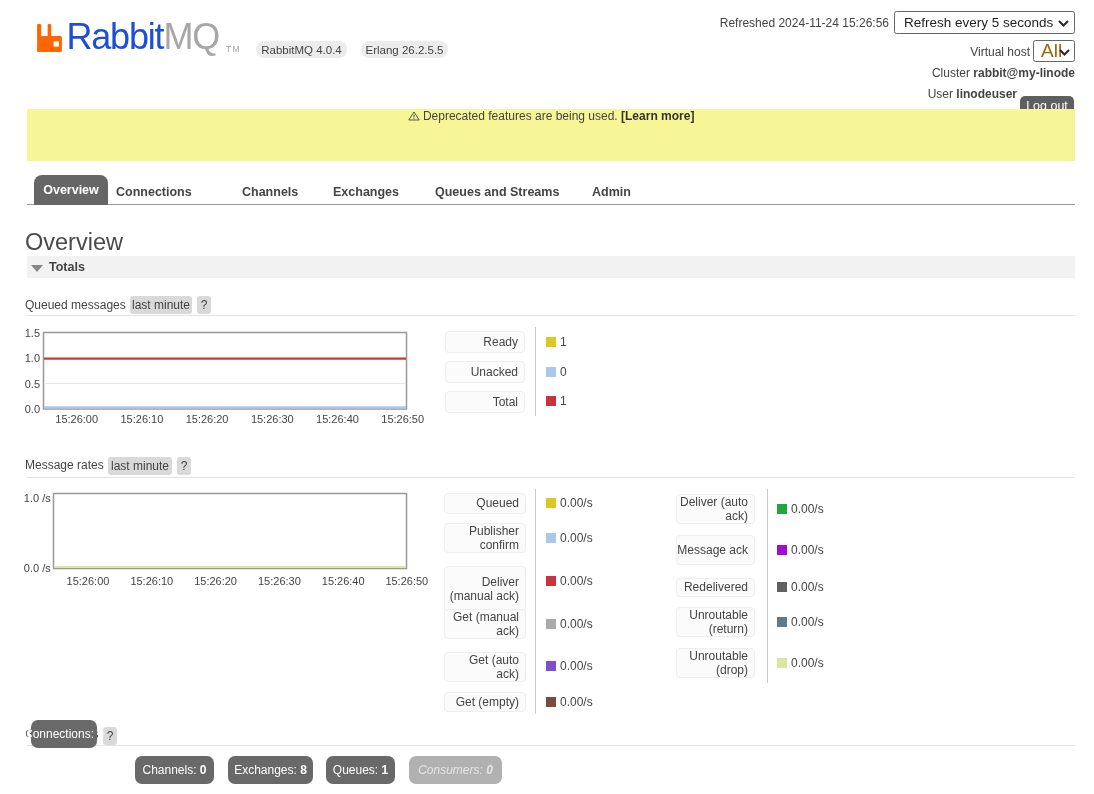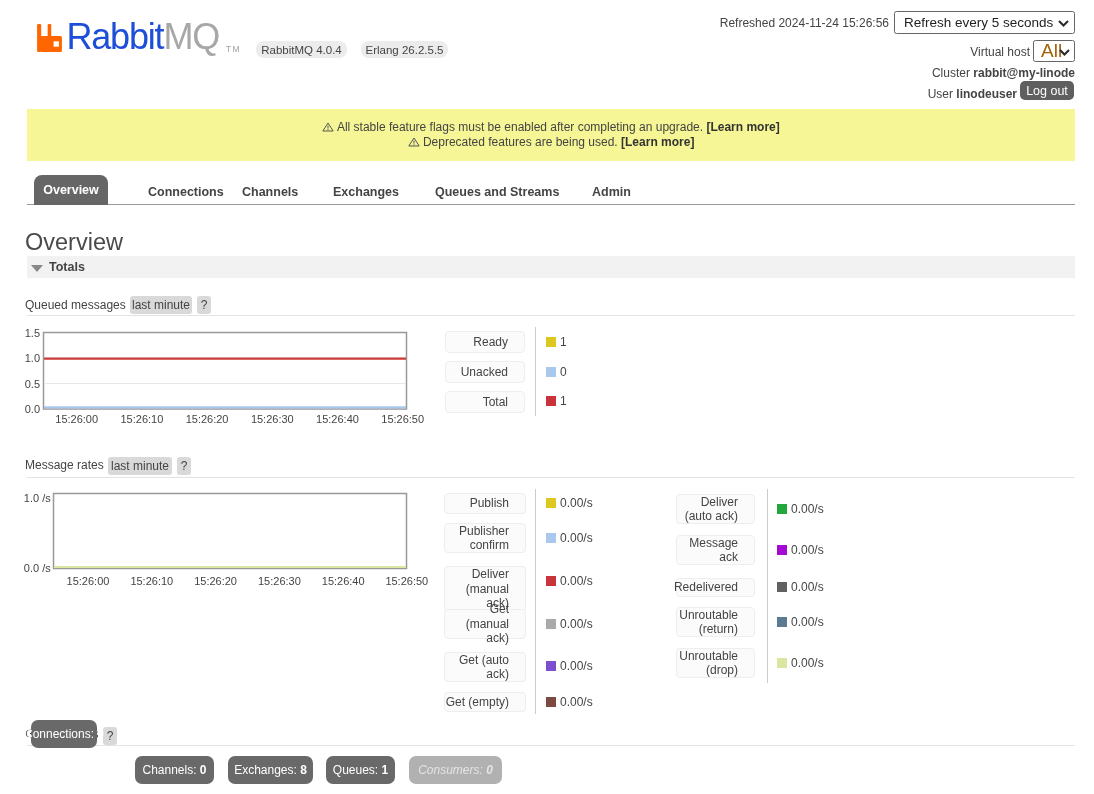--- a/index.html
+++ b/index.html
@@ -3,21 +3,21 @@
 <meta charset="utf-8">
 <style>
   * { margin:0; padding:0; box-sizing:border-box; }
   html,body { background:#fff; }
   body { font-family:"Liberation Sans", sans-serif; color:#444; }
   #page { position:relative; width:1094px; height:794px; overflow:hidden; background:#fff; }
   .abs { position:absolute; }
   .bold { font-weight:bold; }
   .badge { position:absolute; background:#d9d9d9; border-radius:3px; font-size:12px; color:#444; display:flex; align-items:center; justify-content:center; }
   .vbadge { position:absolute; background:#ececec; border-radius:8px; font-size:11.5px; color:#444; display:flex; align-items:center; justify-content:center; }
-  .lgbox { position:absolute; background:#fbfbfb; border:1px solid #eee; border-radius:4px; color:#444; font-size:12px; display:flex; align-items:center; justify-content:flex-end; text-align:right; padding-right:16px; line-height:14.5px; }
+  .lgbox { position:absolute; background:#fbfbfb; border:1px solid #eee; border-radius:4px; color:#444; font-size:12px; display:flex; align-items:center; justify-content:flex-end; text-align:right; padding-right:6px; line-height:14.5px; }
   .sw { position:absolute; width:10px; height:10px; }
   .lgval { position:absolute; font-size:12px; color:#444; }
   .vline { position:absolute; width:1px; background:#ccc; }
   .hdr { position:absolute; font-size:12px; color:#444; }
   .gbtn { position:absolute; background:#696969; border-radius:7px; color:#fff; font-size:12px; display:flex; align-items:center; justify-content:center; }
   .tabtxt { position:absolute; font-weight:bold; font-size:12.5px; color:#444; }
 </style>
 </head>
 <body>
 <div id="page">
@@ -45,46 +45,38 @@
   </div>
   <div class="hdr" style="right:64px; top:45px;">Virtual host</div>
   <div class="abs" style="left:1033px; top:40px; width:42px; height:22px; border:1px solid #666; border-radius:2.5px; background:#fff; display:flex; align-items:center;">
     <span style="font-size:19px; color:#a16207; margin-left:7px;">All</span>
     <svg style="position:absolute; right:4px; top:7.5px;" width="11" height="7" viewBox="0 0 11 7">
         <path d="M1 1 L5.5 5.5 L10 1" stroke="#2a2a2a" stroke-width="2.1" fill="none"></path>
       </svg>
   </div>
   <div class="hdr" style="right:19px; top:66px;">Cluster <span class="bold">rabbit@my-linode</span></div>
   <div class="hdr" style="right:77px; top:87px;">User <span class="bold">linodeuser</span></div>
-  <div class="abs" style="left:1020px; top:81px; width:54px; height:19px; background:#5f5f5f; border-radius:5px; color:#fff; font-size:12.5px; display:flex; align-items:center; justify-content:center;">Log out</div>
+  <div class="abs" style="left:1020px; top:96px; width:54px; height:19px; background:#5f5f5f; border-radius:5px; color:#fff; font-size:12.5px; display:flex; align-items:center; justify-content:center;">Log out</div>
 
   <div class="abs" style="left:27px; top:109px; width:1048px; height:52px; background:#f6f696; text-align:center; font-size:12px; color:#444;">
-    <div style="margin-top:11px; line-height:14.8px;">
-      <svg width="12" height="10" viewBox="0 0 12 10" style="vertical-align:-1px;">
-          <path d="M6 1 L11.2 9 H0.8 Z" stroke="#555" stroke-width="1" fill="none"></path>
-          <rect x="5.5" y="3.6" width="1" height="3" fill="#555"></rect>
-          <rect x="5.5" y="7.3" width="1" height="1" fill="#555"></rect>
-        </svg>
-      All stable feature flags must be enabled after completing an upgrade. <span class="bold" style="color:#333;">[Learn more]</span>
-    </div>
     <div style="line-height:14.8px;">
       <svg width="12" height="10" viewBox="0 0 12 10" style="vertical-align:-1px;">
           <path d="M6 1 L11.2 9 H0.8 Z" stroke="#555" stroke-width="1" fill="none"></path>
           <rect x="5.5" y="3.6" width="1" height="3" fill="#555"></rect>
           <rect x="5.5" y="7.3" width="1" height="1" fill="#555"></rect>
         </svg>
       Deprecated features are being used. <span class="bold" style="color:#333;">[Learn more]</span>
     </div>
   </div>
 
   <div class="abs" style="left:27px; top:204px; width:1048px; height:1px; background:#999;"></div>
   <div class="abs" style="left:34px; top:175px; width:74px; height:30px; background:#666; border-radius:8px 8px 0 0; display:flex; align-items:center; justify-content:center;">
     <span style="color:#fff; font-weight:bold; font-size:12.5px;">Overview</span>
   </div>
-  <div class="tabtxt" style="left:148px; top:185px;">Connections</div>
+  <div class="tabtxt" style="left:116px; top:185px;">Connections</div>
   <div class="tabtxt" style="left:242px; top:185px;">Channels</div>
   <div class="tabtxt" style="left:333px; top:185px;">Exchanges</div>
   <div class="tabtxt" style="left:435px; top:185px;">Queues and Streams</div>
   <div class="tabtxt" style="left:592px; top:185px;">Admin</div>
 
   <div class="abs" style="left:25px; top:229px; font-size:23.5px; color:#4a4a4a;">Overview</div>
 
   <div class="abs" style="left:27px; top:256px; width:1048px; height:22px; background:#f2f2f2;"></div>
   <svg class="abs" style="left:31px; top:265px;" width="12" height="7" viewBox="0 0 12 7">
       <polygon points="0,0 12,0 6,7" fill="#888"></polygon>
@@ -140,21 +132,21 @@
       <text x="30.7" y="84.5" text-anchor="end">0.0 /s</text>
       <text x="68" y="97.5" text-anchor="middle">15:26:00</text>
       <text x="131.8" y="97.5" text-anchor="middle">15:26:10</text>
       <text x="195.6" y="97.5" text-anchor="middle">15:26:20</text>
       <text x="259.4" y="97.5" text-anchor="middle">15:26:30</text>
       <text x="323.2" y="97.5" text-anchor="middle">15:26:40</text>
       <text x="386.8" y="97.5" text-anchor="middle">15:26:50</text>
     </g>
   </svg>
 
-  <div class="lgbox" style="left:444px; top:493px; width:82px; height:21px;">Publish</div>
+  <div class="lgbox" style="left:444px; top:493px; width:82px; height:21px;">Queued</div>
   <div class="lgbox" style="left:444px; top:523px; width:82px; height:30px;">Publisher confirm</div>
   <div class="lgbox" style="left:444px; top:566px; width:82px; height:46px;">Deliver (manual ack)</div>
   <div class="lgbox" style="left:444px; top:609px; width:82px; height:30px;">Get (manual ack)</div>
   <div class="lgbox" style="left:444px; top:652px; width:82px; height:30px;">Get (auto ack)</div>
   <div class="lgbox" style="left:444px; top:692px; width:82px; height:20px;">Get (empty)</div>
   <div class="vline" style="left:535px; top:489px; height:225px;"></div>
   <div class="sw" style="left:546px; top:498px; background:#dcc81e;"></div>
   <div class="sw" style="left:546px; top:533px; background:#a8c8ee;"></div>
   <div class="sw" style="left:546px; top:576px; background:#c8333c;"></div>
   <div class="sw" style="left:546px; top:619px; background:#aaaaaa;"></div>

